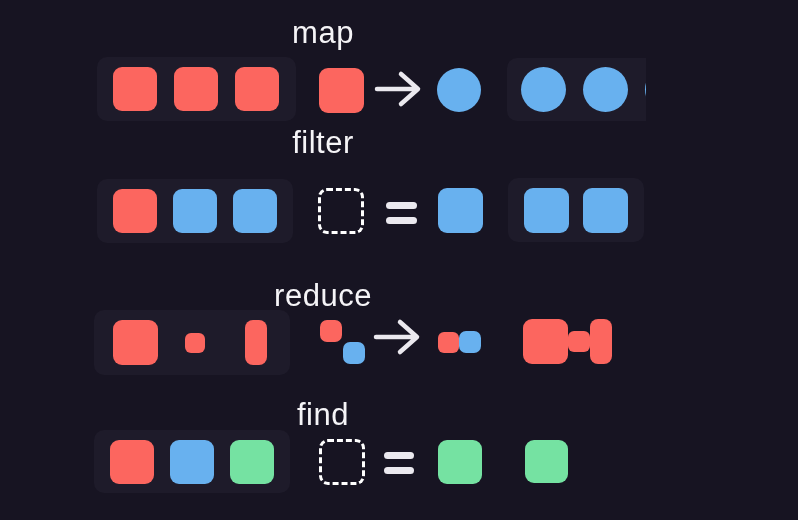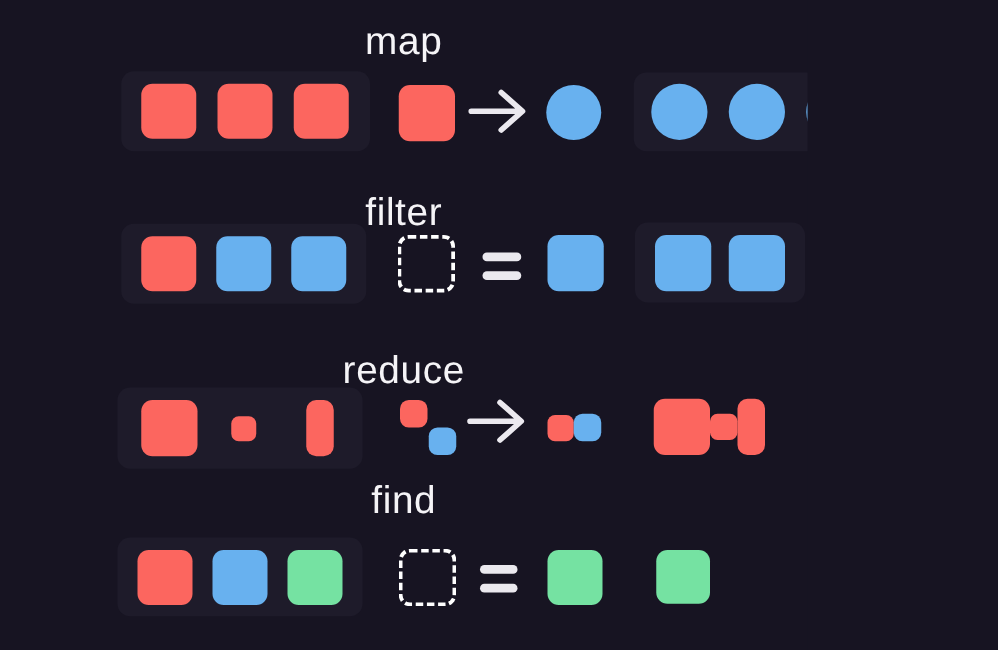--- a/index.html
+++ b/index.html
@@ -63,21 +63,21 @@
     <div class="abs circle44" style="left:437px;top:68px" data-name="map-callback-output-circle" data-color="blue"></div>
 
     <div class="panel" data-name="map-output-panel">
       <div class="circle45" data-name="map-output-circle-1" data-color="blue"></div>
       <div class="circle45" data-name="map-output-circle-2" data-color="blue"></div>
       <div class="circle45" data-name="map-output-circle-3" data-color="blue"></div>
     </div>
   </section>
 
   <section data-name="filter-row">
-    <div class="row-label" style="top:151px" data-name="filter-label">filter</div>
+    <div class="row-label" style="top:124px" data-name="filter-label">filter</div>
 
     <div class="panel" data-name="filter-input-panel">
       <div class="sq44" data-name="filter-input-square-1" data-color="red"></div>
       <div class="sq44" data-name="filter-input-square-2" data-color="blue"></div>
       <div class="sq44" data-name="filter-input-square-3" data-color="blue"></div>
     </div>
 
     <div class="abs dashed" style="left:318px;top:188px" data-name="dashed-square-icon"></div>
     <div class="abs equals" style="left:386px;top:202px" data-name="equals-icon"></div>
     <div class="abs sq45" style="left:438px;top:188px" data-name="filter-match-square" data-color="blue"></div>
@@ -114,21 +114,21 @@
     </div>
 
     <div class="abs" style="left:523px;top:319px;display:flex;align-items:center" data-name="reduce-result-merged-shape">
       <div class="sq45" data-name="merged-part-large-square" data-color="red"></div>
       <div class="connector" data-name="merged-part-connector" data-color="red"></div>
       <div class="tall" data-name="merged-part-rect-tall" data-color="red"></div>
     </div>
   </section>
 
   <section data-name="find-row">
-    <div class="row-label" style="top:381px" data-name="find-label">find</div>
+    <div class="row-label" style="top:396px" data-name="find-label">find</div>
 
     <div class="panel" data-name="find-input-panel">
       <div class="sq44" data-name="find-input-square-1" data-color="red"></div>
       <div class="sq44" data-name="find-input-square-2" data-color="blue"></div>
       <div class="sq44" data-name="find-input-square-3" data-color="green"></div>
     </div>
 
     <div class="abs dashed" style="left:319px;top:439px" data-name="dashed-square-icon"></div>
     <div class="abs equals" style="left:384px;top:452px;width:30px" data-name="equals-icon"></div>
     <div class="abs sq44" style="left:438px;top:440px" data-name="find-match-square" data-color="green"></div>

